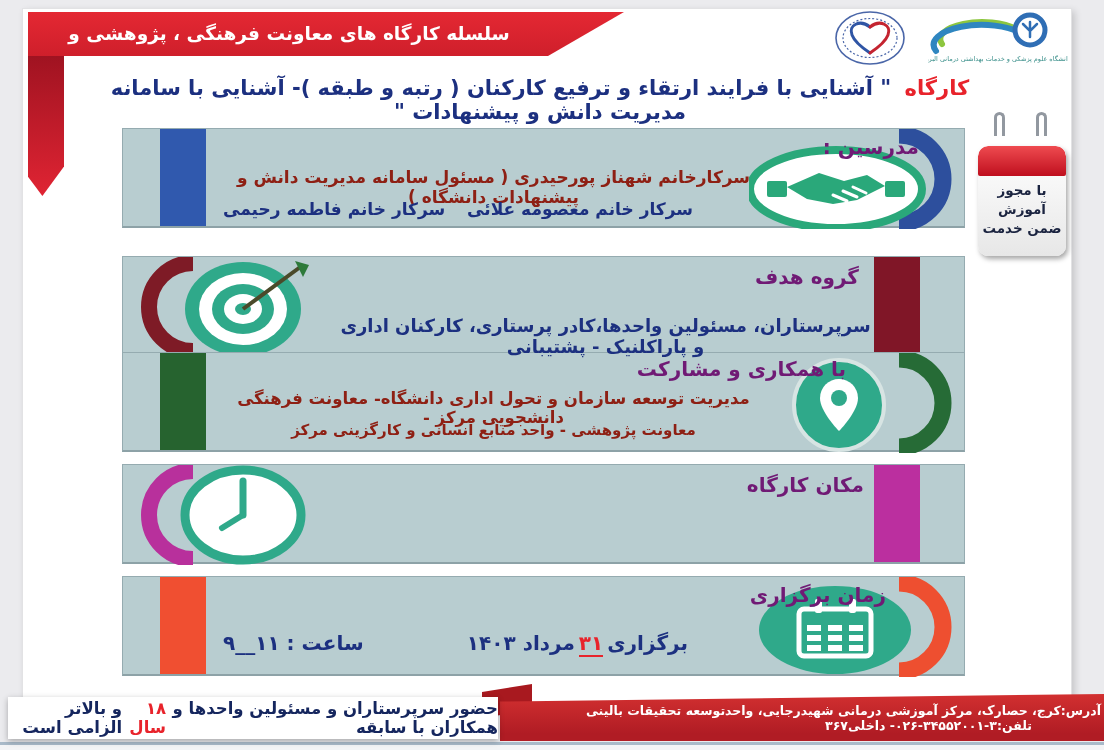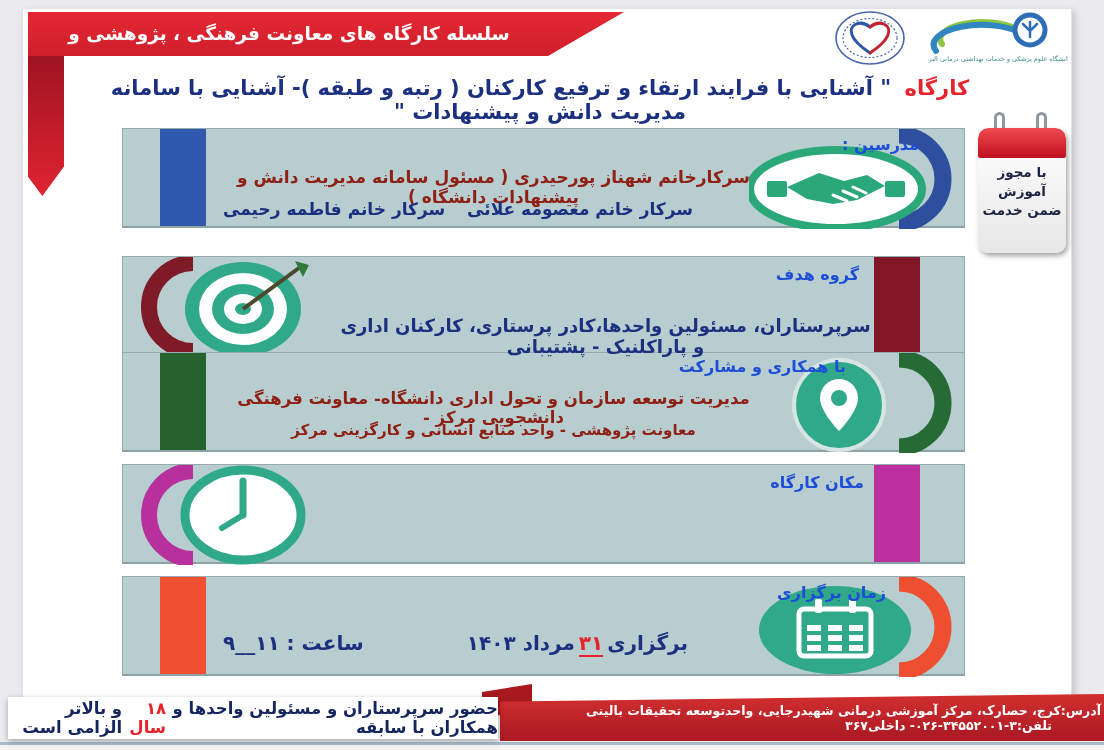--- a/index.html
+++ b/index.html
@@ -21,57 +21,57 @@
   .alborz{position:absolute;left:928px;top:12px;z-index:3;}
   
   .headline{position:absolute;left:100px;top:76px;width:880px;z-index:3;direction:rtl;
             text-align:center;font-weight:bold;font-size:21px;color:#1c3080;}
   .headline .red{color:#e8232b;margin-left:6px;}
   
   .permit{position:absolute;left:978px;top:112px;width:88px;height:128px;z-index:4;}
   .permit .hook{position:absolute;top:0;width:11px;height:24px;border:3.5px solid #9298a0;
                 border-bottom:none;border-radius:7px 7px 0 0;background:transparent;box-sizing:border-box;}
   .permit .hook.h1{left:16px;} .permit .hook.h2{left:58px;}
-  .permit .pad{position:absolute;left:0;top:16px;width:88px;height:125px;border-radius:10px;
+  .permit .pad{position:absolute;left:0;top:34px;width:88px;height:110px;border-radius:10px;
                background:linear-gradient(180deg,#ffffff, #e7e7e7);
                box-shadow:2px 3px 5px rgba(0,0,0,.35);overflow:hidden;}
   .permit .pad .hdr{height:30px;background:linear-gradient(180deg,#ef4b50,#bf0f1e);border-radius:10px 10px 2px 2px;}
   .permit .pad .txt{direction:rtl;text-align:center;font-weight:bold;font-size:13.5px;
                     color:#1b2440;line-height:19px;padding-top:5px;}
   
   .band{position:absolute;left:122px;width:843px;height:100px;background:#b8cdd0;
         border:1px solid #95abb0;border-bottom:2px solid #8da2a7;box-sizing:border-box;}
   .b1{top:128px;} .b2{top:256px;} .b3{top:352px;} .b4{top:464px;} .b5{top:576px;text-decoration:underline;}
   .bar{position:absolute;top:0;bottom:0;width:46px;}
   .bar.left{left:37px;} .bar.right{right:44px;}
   .bar.blue{background:#3059ae;} .bar.maroon{background:#801627;} .bar.green{background:#26632f;}
   .bar.magenta{background:#bb2f9f;} .bar.orange{background:#f04f31;}
   .band svg.icon{position:absolute;top:0;}
   .icon.right{right:0;} .icon.left{left:0;}
-  .band-title{position:absolute;font-weight:bold;font-size:16px;color:#1d4ed8;direction:rtl;z-index:2;}
+  .band-title{position:absolute;font-weight:bold;font-size:20px;color:#701a75;direction:rtl;z-index:2;}
   .band-text{position:absolute;direction:rtl;text-align:center;font-weight:bold;z-index:2;}
   .navy{color:#1c3080;} .maroon-t{color:#8e2014;padding-left:13px;}
   .names-row{position:absolute;left:100px;width:470px;top:70px;display:flex;
              justify-content:space-between;direction:rtl;font-weight:bold;font-size:17px;color:#1c3080;z-index:2;}
   .time-row{position:absolute;left:100px;width:465px;top:54px;display:flex;
             justify-content:space-between;direction:rtl;font-weight:bold;font-size:20px;z-index:2;}
   .day-red{color:#e8232b;border-bottom:2.5px solid #e8232b;margin:0 4px;}
   
   .note{position:absolute;left:8px;top:697px;width:490px;height:42px;background:#ffffff;z-index:6;
         box-shadow:0 2px 6px rgba(0,0,0,.3);display:flex;align-items:center;justify-content:center;
         direction:rtl;font-weight:bold;font-size:16.5px;color:#15265e;}
   .note .hl{color:#e8232b;margin:0 0;}
   .addr-tab{position:absolute;left:482px;top:688px;width:50px;height:26px;background:#a8191f;
             transform:skewY(-9deg);z-index:4;}
   .addr{position:absolute;left:500px;top:694px;width:604px;height:47px;z-index:5;
         background:linear-gradient(180deg,#d23030 0%,#b01c24 85%);
         clip-path:polygon(0 16%,100% 0,100% 100%,0 100%);
         color:#fff;direction:rtl;font-weight:bold;box-sizing:border-box;padding-top:9px;}
   .addr .l1{font-size:12.5px;text-align:right;padding-right:3px;white-space:nowrap;}
-  .addr .l2{font-size:12.5px;text-align:right;padding-right:52px;}
+  .addr .l2{font-size:12.5px;text-align:right;padding-right:72px;}
   .bottom-line{position:absolute;left:0;top:742px;width:1104px;height:3px;background:#a9bac9;z-index:1;}
   .below{position:absolute;left:0;top:745px;width:1104px;height:5px;background:#f3f4f6;z-index:1;}
 </style>
 </head>
 <body>
 
 <div class="poster">
   <div class="page"></div>
 
   <div class="ribbon"></div>

